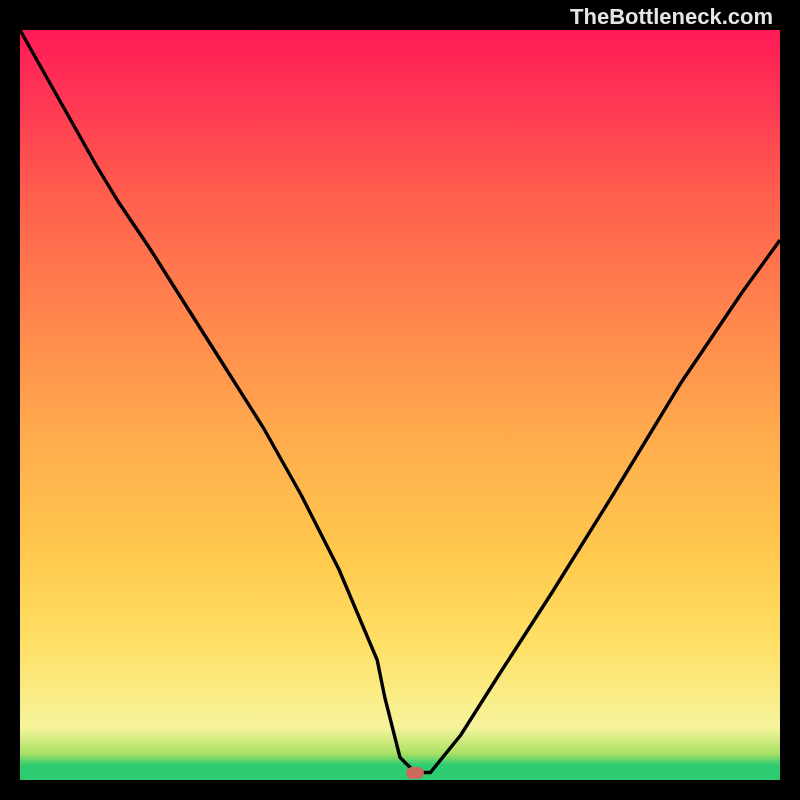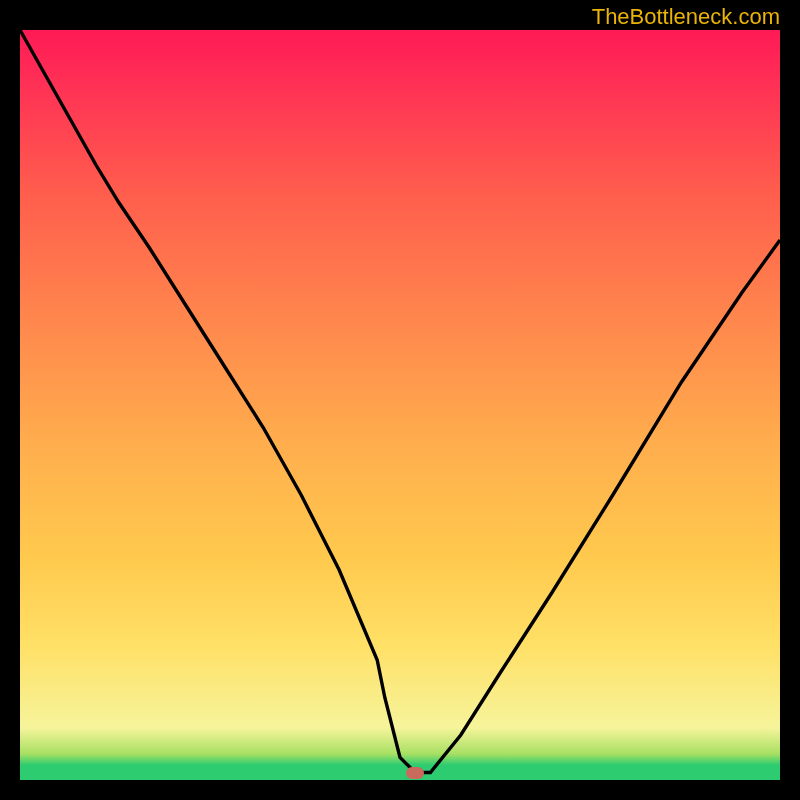--- a/index.html
+++ b/index.html
@@ -7,25 +7,26 @@
     padding: 0;
     width: 800px;
     height: 800px;
     background: #000;
     position: relative;
     overflow: hidden;
   }
   .watermark {
     position: absolute;
     top: 4px;
-    right: 20px;
-    color: #eab308;
+    right: 27px;
+    color: #e5e5e5;
     font-family: Arial, sans-serif;
     font-size: 22px;
     z-index: 2;
+    font-weight: bold;
   }
   .plot-area {
     position: absolute;
     left: 20px;
     top: 30px;
     width: 760px;
     height: 750px;
     background: linear-gradient(to top,
       #2ecc71 0%,
       #2ecc71 2%,

